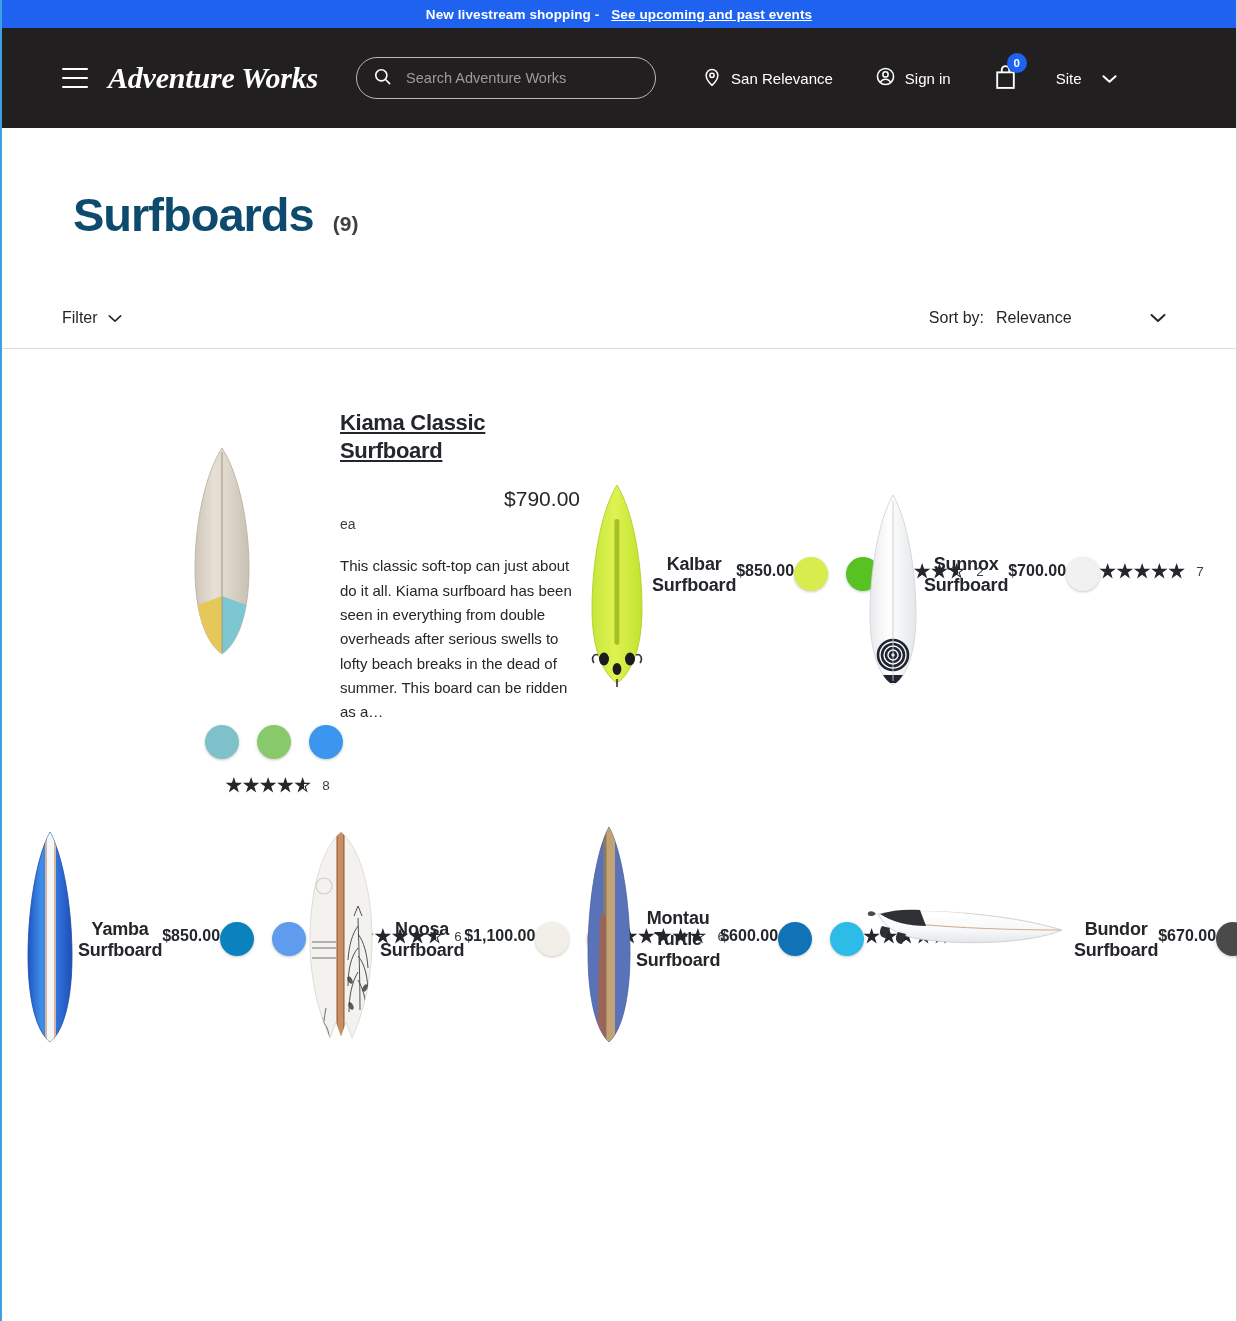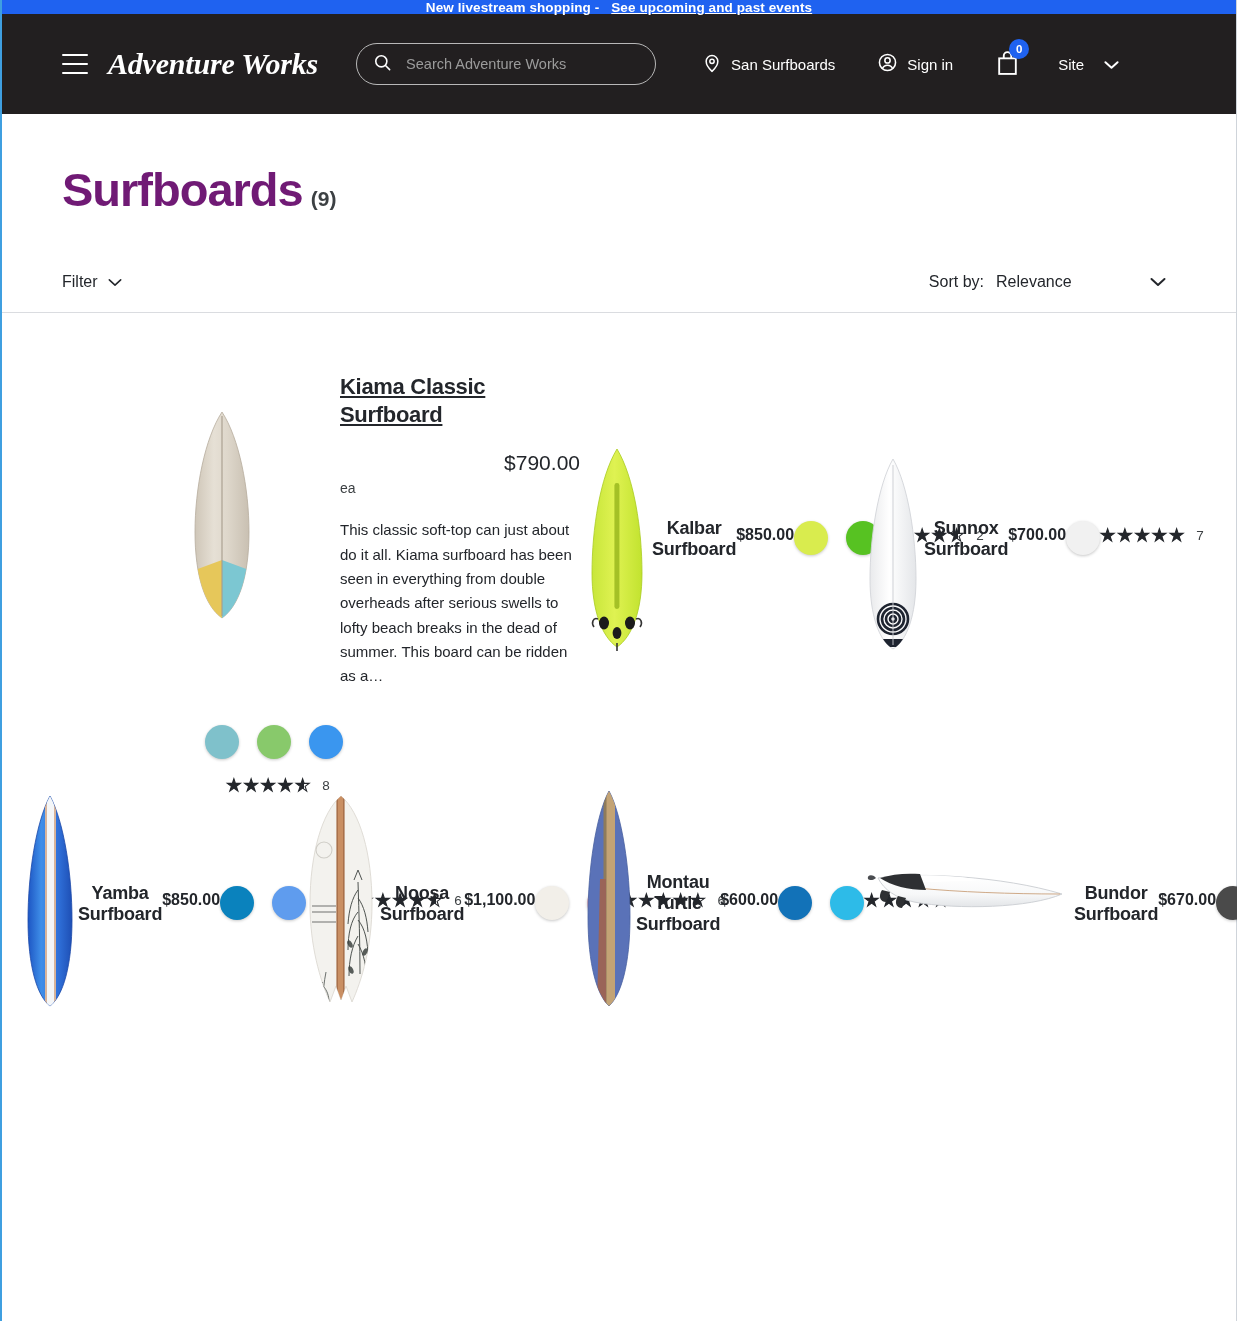--- a/index.html
+++ b/index.html
@@ -9,21 +9,21 @@
     background: #ffffff;
     font-family: "Liberation Sans", sans-serif;
     overflow: hidden;
     color: #23262b;
   }
   .page { width: 1237px; height: 1321px; position: relative; background:#fff;
           border-left: 2px solid #3f9fe0; border-right: 1px solid #cfd4da; }
 
   
   .promo {
-    height: 14px; background: #1f62f0; color: #fff;
+    height: 28px; background: #1f62f0; color: #fff;
     display: flex; align-items: center; justify-content: center;
     font-size: 13.5px; font-weight: 700; letter-spacing: .1px;
   }
   .promo .sep { margin: 0 4px; }
   .promo a { color:#fff; text-decoration: underline; font-weight: 700; }
 
   
   .header {
     height: 100px; background: #221f20; display: flex; align-items: center;
     padding: 0 28px 0 60px; gap: 0;
@@ -56,22 +56,22 @@
   .badge {
     position:absolute; top: -10px; left: 14px; min-width: 20px; height: 20px;
     border-radius: 10px; background:#1f62f0; color:#fff; font-size: 11.5px;
     font-weight: 700; display:flex; align-items:center; justify-content:center;
     padding: 0 5px;
   }
   .site { margin-left: 38px; gap: 20px; }
 
   
   .title-area { padding: 48px 0 0 60px; }
-  h1 { margin: 0; font-size: 47px; font-weight: 800; letter-spacing: -1px;
-       display:inline-block; color:#701a75; }
+  h1 { margin: 11px; font-size: 47px; font-weight: 800; letter-spacing: -1px;
+       display:inline-block; color:#0c4a6e; }
   .count { font-size: 21px; font-weight: 700; margin-left: 8px; color:#3c4043; }
 
   
   .filterbar {
     margin-top: 34px; height: 62px; border-bottom: 1px solid #dadce0;
     display:flex; align-items:center; padding: 0 70px 0 60px; justify-content: space-between; gap: 46px;
   }
   .filter { display:flex; align-items:center; gap: 10px; font-size: 16px; cursor:pointer; }
   .sortwrap { display:flex; align-items:center; gap: 12px; font-size: 16px; }
   .sortlabel { font-weight: 400; text-align: right; }
@@ -148,21 +148,21 @@
       <input type="text" placeholder="Search Adventure Works" style="">
     </div>
 
     <div class="hitem loc">
       <span>
         <svg width="20" height="20" viewBox="0 0 24 24" fill="none" stroke="#ffffff" stroke-width="1.8">
           <path d="M12 22s7-6.2 7-12a7 7 0 1 0-14 0c0 5.8 7 12 7 12z"></path>
           <circle cx="12" cy="10" r="2.6"></circle>
         </svg>
       </span>
-      <span>San Surfboards</span>
+      <span>San Relevance</span>
     </div>
 
     <div class="hitem signin">
       <span>
         <svg width="21" height="21" viewBox="0 0 24 24" fill="none" stroke="#ffffff" stroke-width="1.8">
           <circle cx="12" cy="12" r="9.2"></circle>
           <circle cx="12" cy="9.6" r="3"></circle>
           <path d="M6 19.2c1.2-2.6 3.4-4 6-4s4.8 1.4 6 4"></path>
         </svg>
       </span>

